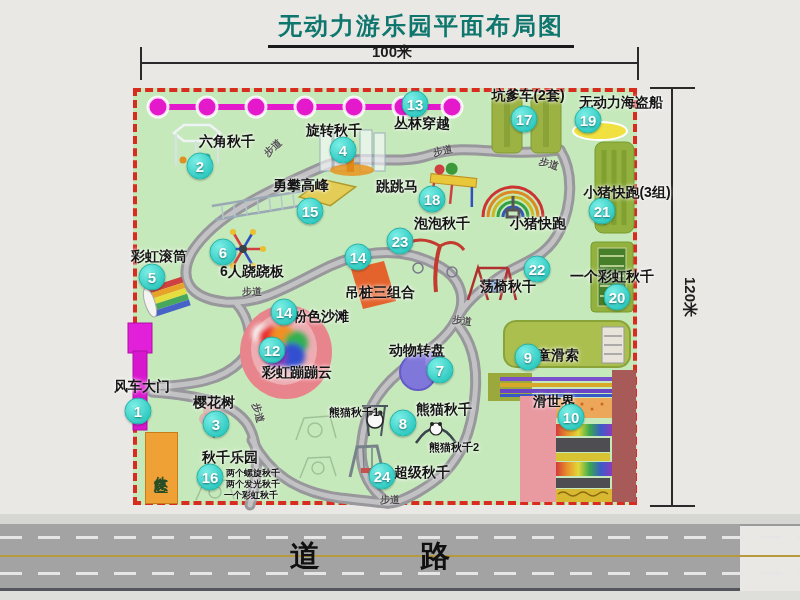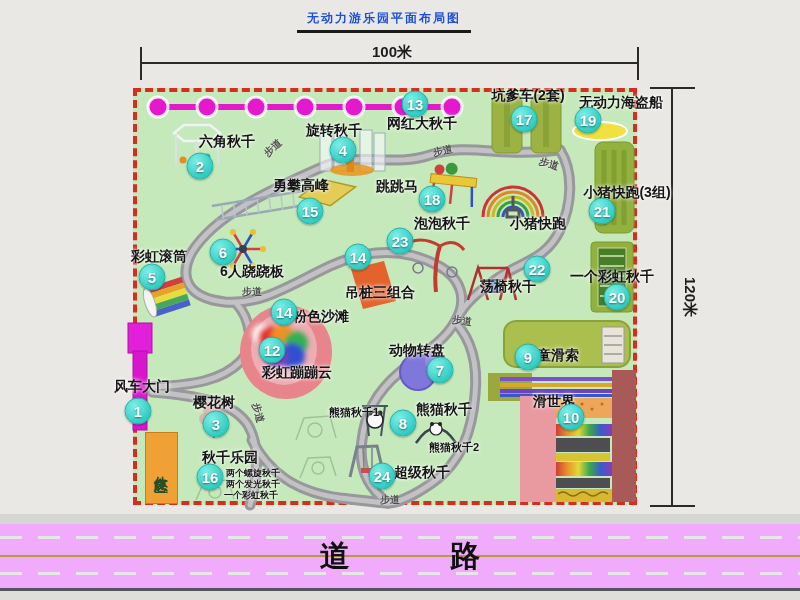--- a/index.html
+++ b/index.html
@@ -1,21 +1,21 @@
 <!DOCTYPE html>
 <html><head>
 <meta charset="utf-8">
 <style>
   html,body{margin:0;padding:0;}
   body{width:800px;height:600px;position:relative;overflow:hidden;
        background:#e9e8e5;font-family:"Liberation Sans",sans-serif;}
   #stage{position:absolute;inset:0;width:800px;height:600px;}
 
-  .page-title{position:absolute;left:384px;top:10px;transform:translateX(-50%);
-      font-size:12px;font-weight:bold;color:#1d4ed8;letter-spacing:2px;
+  .page-title{position:absolute;left:421px;top:10px;transform:translateX(-50%);
+      font-size:24px;font-weight:bold;color:#0f766e;letter-spacing:2px;
       border-bottom:3px solid #1a1a1a;padding:0 10px 3px;white-space:nowrap;z-index:60;}
 
   .map-area{position:absolute;left:133px;top:88px;width:504px;height:417px;
       box-sizing:border-box;background:#c6e9bb;border:4px dashed #d92b20;z-index:1;}
 
   svg.overlay{position:absolute;left:0;top:0;z-index:20;pointer-events:none;}
 
   .lbl{position:absolute;transform:translate(-50%,-50%);font-size:14px;font-weight:bold;
       color:#151515;white-space:nowrap;z-index:30;
       text-shadow:0 0 3px rgba(255,255,255,.9),0 0 5px rgba(255,255,255,.7);}
@@ -34,21 +34,21 @@
   .dim-label.vert{transform:translate(-50%,-50%) rotate(90deg);}
 
   .rest-area{position:absolute;left:145px;top:432px;width:31px;height:70px;
       background:#f0a135;border:1px solid #c77d18;z-index:22;display:flex;
       align-items:center;justify-content:center;}
   .rest-area span{writing-mode:vertical-rl;font-size:14px;font-weight:bold;
       color:#274e27;letter-spacing:2px;}
 
   .sidewalk{position:absolute;left:0;top:514px;width:800px;height:10px;background:#d6d6d3;
       border-bottom:2px solid #9a9a9a;z-index:4;}
-  .road{position:absolute;left:0;top:524px;width:800px;height:64px;background:#f0abfc;
+  .road{position:absolute;left:0;top:524px;width:740px;height:64px;background:#a3a3a3;
       border-bottom:3px solid #55555e;z-index:5;}
   .road .dash{position:absolute;left:0;width:800px;height:3px;
       background:repeating-linear-gradient(90deg,#e6e6e6 0 22px,transparent 22px 38px);}
   .road .dash.top{top:12px;} .road .dash.bot{bottom:13px;}
   .road .yellow{position:absolute;left:0;top:31px;width:800px;height:2px;background:#b89a3e;}
   .road-label{position:absolute;left:50%;top:50%;transform:translate(-50%,-50%);
       font-size:30px;font-weight:bold;color:#101010;letter-spacing:46px;
       padding-left:46px;white-space:nowrap;}
   .below-road{position:absolute;left:0;top:591px;width:800px;height:9px;background:#dededb;z-index:4;}
 
@@ -360,21 +360,21 @@
   <div class="lbl" style="left:159px;top:257px">彩虹滚筒</div>
   <div class="lbl" style="left:252px;top:272px">6人跷跷板</div>
   <div class="lbl" style="left:417px;top:351px">动物转盘</div>
   <div class="lbl" style="left:444px;top:410px">熊猫秋千</div>
   <div class="lbl small" style="left:342px;top:412px">熊猫秋千1</div>
   <div class="lbl small" style="left:442px;top:447px">熊猫秋千2</div>
   <div class="lbl" style="left:551px;top:356px">儿童滑索</div>
   <div class="lbl" style="left:554px;top:402px">滑世界</div>
   <div class="lbl" style="left:321px;top:317px">粉色沙滩</div>
   <div class="lbl" style="left:297px;top:373px">彩虹蹦蹦云</div>
-  <div class="lbl" style="left:422px;top:124px">网红大秋千</div>
+  <div class="lbl" style="left:422px;top:124px">丛林穿越</div>
   <div class="lbl" style="left:380px;top:293px">吊桩三组合</div>
   <div class="lbl" style="left:301px;top:186px">勇攀高峰</div>
   <div class="lbl" style="left:230px;top:458px">秋千乐园</div>
   <div class="lbl note" style="left:253px;top:473px">两个螺旋秋千</div>
   <div class="lbl note" style="left:253px;top:484px">两个发光秋千</div>
   <div class="lbl note" style="left:251px;top:495px">一个彩虹秋千</div>
   <div class="lbl" style="left:528px;top:96px">坑爹车(2套)</div>
   <div class="lbl" style="left:397px;top:187px">跳跳马</div>
   <div class="lbl" style="left:621px;top:103px">无动力海盗船</div>
   <div class="lbl" style="left:612px;top:277px">一个彩虹秋千</div>

